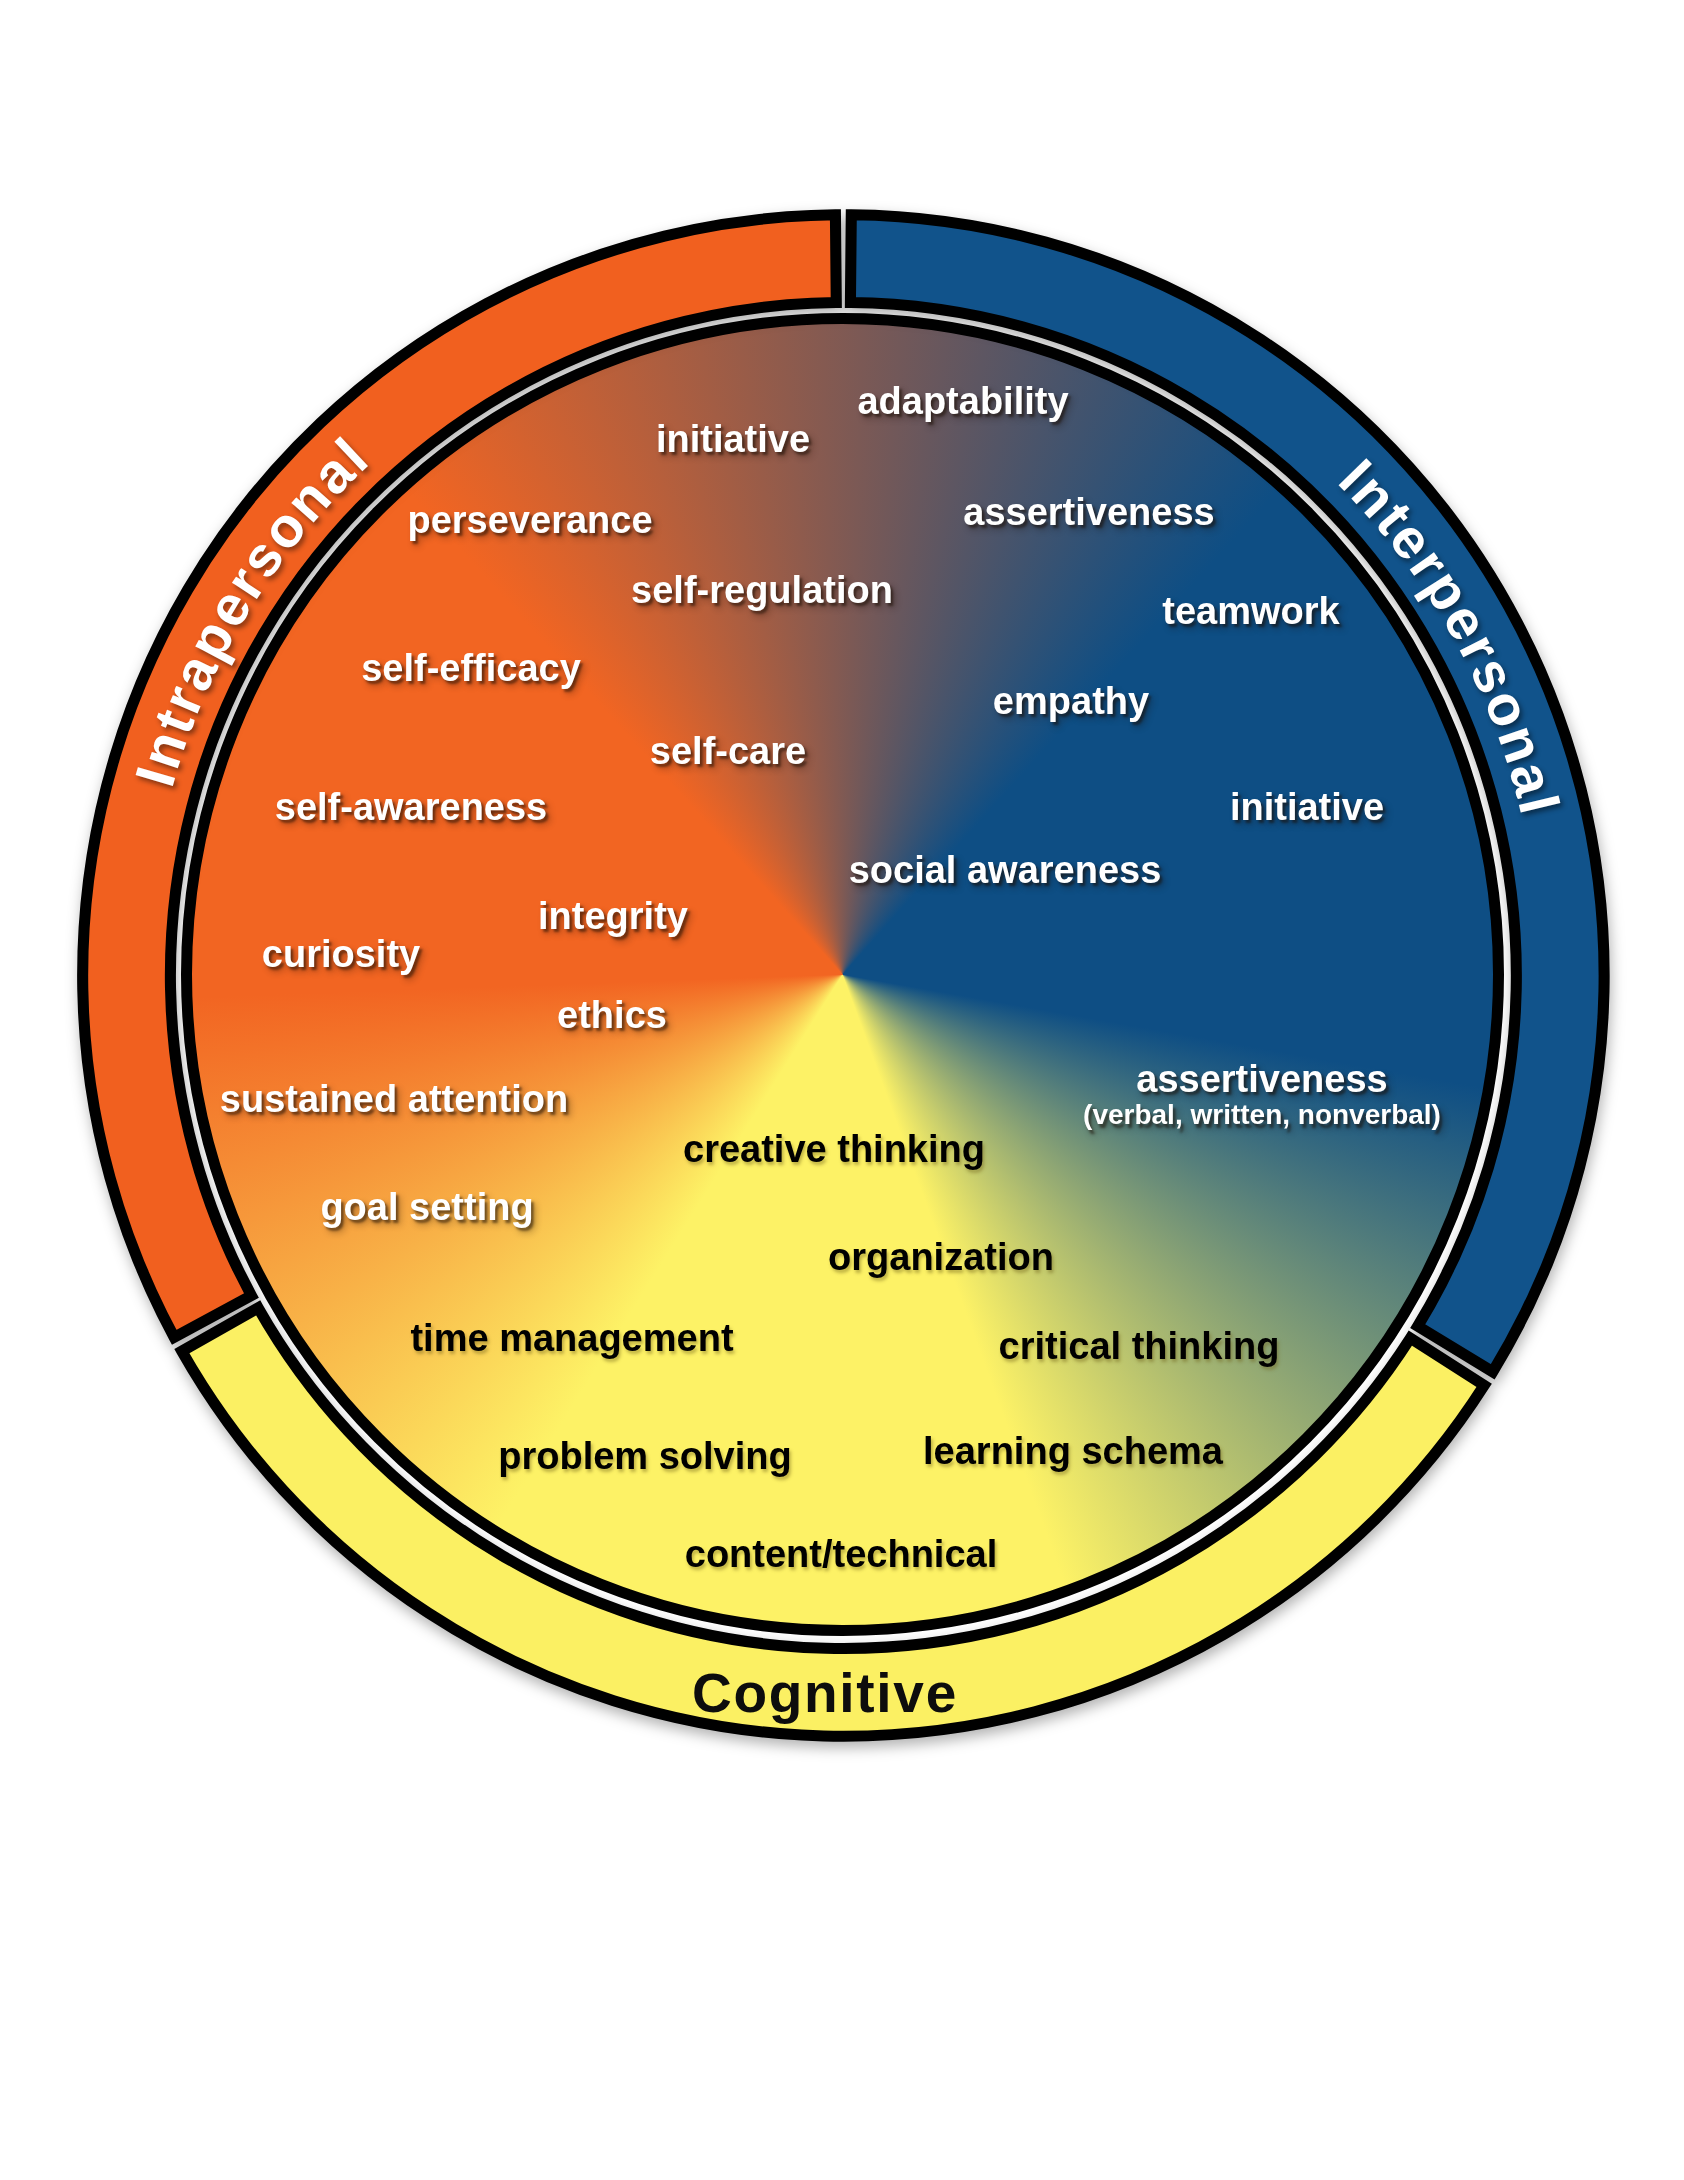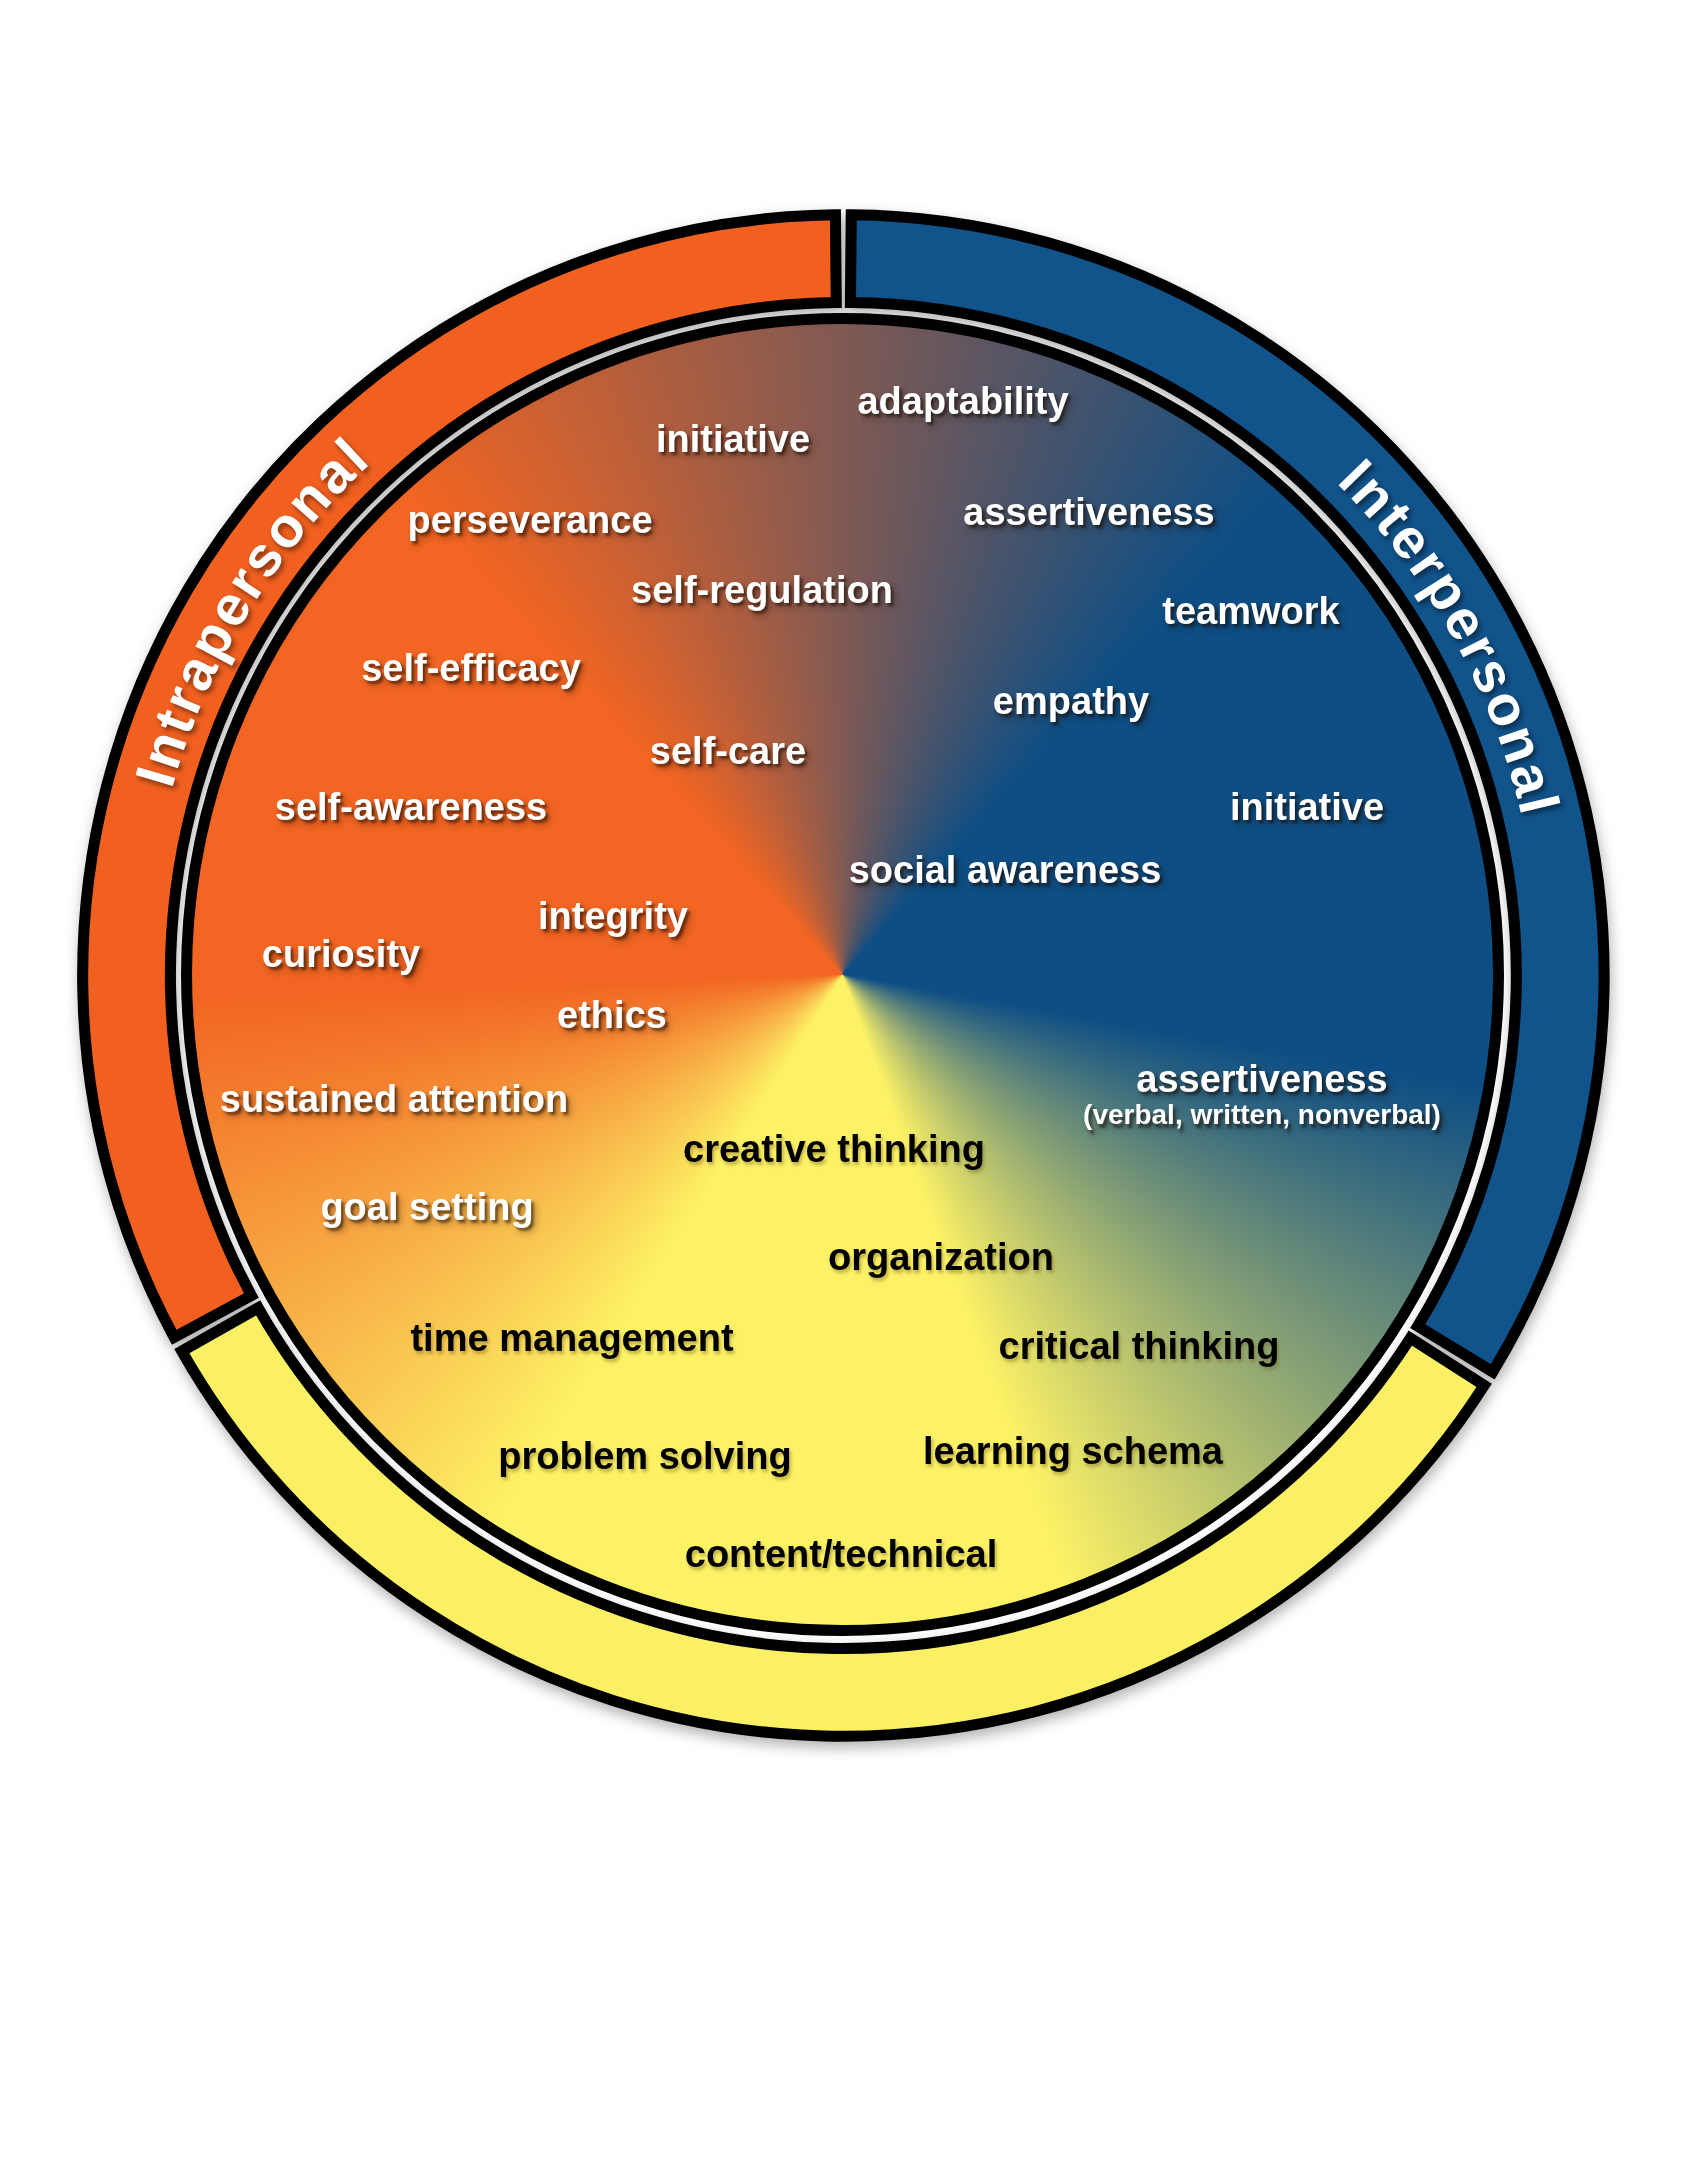--- a/index.html
+++ b/index.html
@@ -117,16 +117,17 @@
   <div class="lbl w comm-note" style="left:1262px;top:1115px">(verbal, written, nonverbal)</div>
 
   <div class="lbl k" style="left:834px;top:1150px">creative thinking</div>
   <div class="lbl k" style="left:941px;top:1258px">organization</div>
   <div class="lbl k" style="left:572px;top:1339px">time management</div>
   <div class="lbl k" style="left:1139px;top:1347px">critical thinking</div>
   <div class="lbl k" style="left:645px;top:1457px">problem solving</div>
   <div class="lbl k" style="left:1073px;top:1452px">learning schema</div>
   <div class="lbl k" style="left:841px;top:1555px">content/technical</div>
 
+  <div class="ring-label-bottom">Cognitive</div>
 
 
 </div>
 
 
 </body></html>

